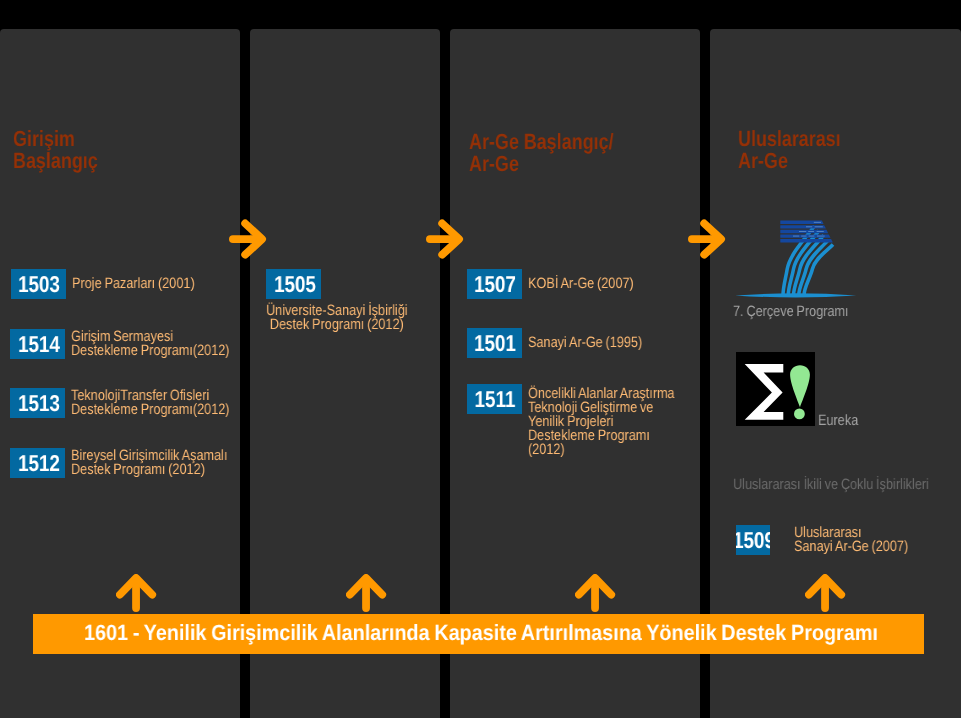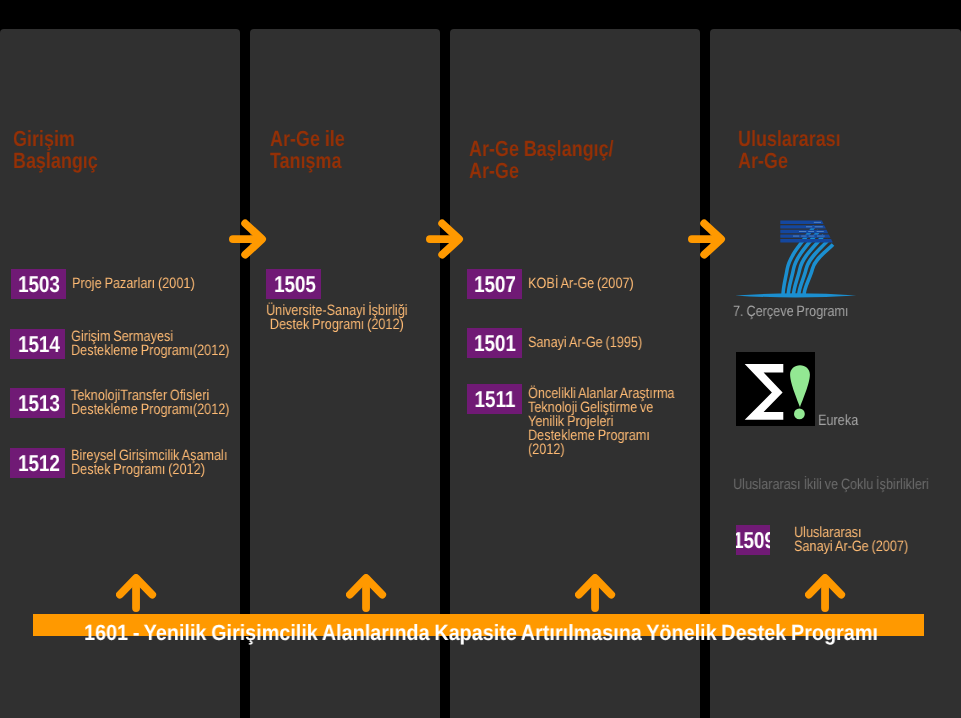--- a/index.html
+++ b/index.html
@@ -13,21 +13,21 @@
   
   .cond{display:inline-block;transform-origin:0 0;white-space:pre;will-change:transform;}
 
   .col-title{position:absolute;color:#943006;font-size:22px;font-weight:bold;
              line-height:22.4px;white-space:pre-line;}
   .col-title .cond{transform:scaleX(0.815);}
 
   .arrow-right,.arrow-up{position:absolute;line-height:0;}
 
   .item{position:absolute;}
-  .badge{position:absolute;left:0;top:0;background:#701a75;width:55px;height:30px;
+  .badge{position:absolute;left:0;top:0;background:#0369a1;width:55px;height:30px;
          overflow:hidden;}
   .badge span{position:absolute;left:calc(50% + 1px);top:5px;color:#ffffff;font-size:23px;
               font-weight:bold;line-height:20px;transform:translateX(-50%) scaleX(0.82);
               transform-origin:50% 0;white-space:pre;will-change:transform;}
   .item-label{position:absolute;left:61px;top:15px;transform:translateY(-50%);color:#fdba74;
               font-size:15px;line-height:14px;white-space:pre;}
   .item-label .cond{transform:scaleX(0.845);word-spacing:-0.8px;}
 
   .note{position:absolute;color:#6b6b6b;font-size:15px;line-height:14px;white-space:pre;}
   .note .cond{transform:scaleX(0.845);word-spacing:-0.8px;}
@@ -45,23 +45,21 @@
 
 <div id="stage">
 
   <div class="panel" style="left:0px;width:240px;"></div>
   <div class="panel" style="left:250px;width:190px;"></div>
   <div class="panel" style="left:450px;width:250px;"></div>
   <div class="panel" style="left:710px;width:251px;"></div>
 
   <div class="col-title" style="left:13px;top:98.7px;"><span class="cond">Girişim
 Başlangıç</span></div>
-  <div class="col-title" style="left:269.8px;top:98.7px;"><span class="cond">Ar-Ge ile
-Tanışma</span></div>
-  <div class="col-title" style="left:468.9px;top:109px;"><span class="cond">Ar-Ge Başlangıç/
+  <div class="col-title" style="left:468.9px;top:102px;"><span class="cond">Ar-Ge Başlangıç/
 Ar-Ge</span></div>
   <div class="col-title" style="left:737.6px;top:98.7px;"><span class="cond">Uluslararası
 Ar-Ge</span></div>
 
   <div class="arrow-right" style="left:228.7px;top:190px;">
     <svg width="38" height="41" viewBox="0 0 38 41">
         <g fill="none" stroke="#ff9900" stroke-width="7.8" stroke-linecap="round" stroke-linejoin="round">
           <path d="M3.9 20.1 H28"></path>
           <path d="M16.2 4.5 L33.1 20.1 L16.2 35.7"></path>
         </g>
@@ -221,17 +219,17 @@
   </div>
   <div class="arrow-up" style="left:804.6px;top:545.3px;">
     <svg width="41" height="40" viewBox="0 0 41 40">
         <g fill="none" stroke="#ff9900" stroke-width="7.8" stroke-linecap="round" stroke-linejoin="round">
           <path d="M20.05 34 V12"></path>
           <path d="M3.9 20.6 L20.05 3.95 L36.2 20.6"></path>
         </g>
       </svg>
   </div>
 
-  <div class="bottombar" style="left:33px;top:585px;width:891px;height:22px;">
+  <div class="bottombar" style="left:33px;top:585px;width:891px;height:40px;">
     <span>1601 - Yenilik Girişimcilik Alanlarında Kapasite Artırılmasına Yönelik Destek Programı</span>
   </div>
 
 </div>
 
 </body></html>

